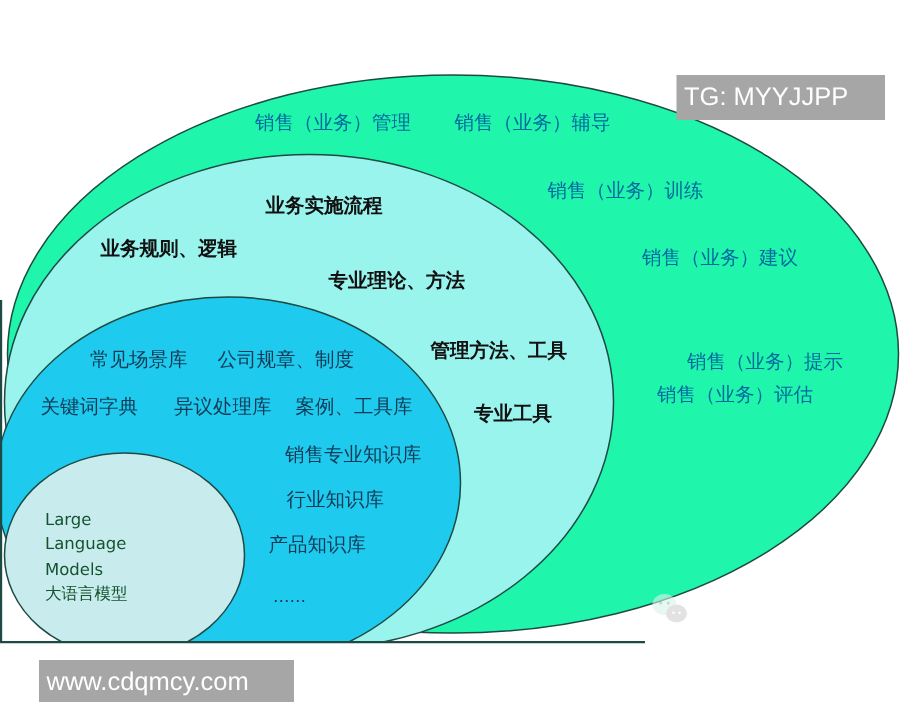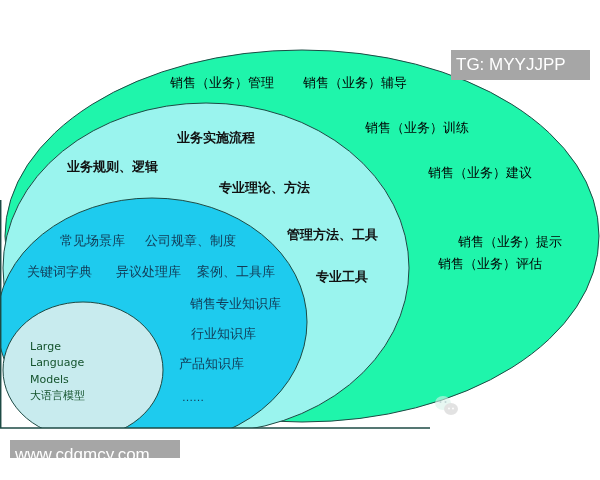--- a/index.html
+++ b/index.html
@@ -1,26 +1,26 @@
 <!DOCTYPE html>
 <html><head>
 <meta charset="utf-8">
 <style>
   html, body { margin:0; padding:0; }
   body { width:600px; height:480px; background:#ffffff; position:relative; overflow:hidden;
          font-family:"DejaVu Sans", "Liberation Sans", sans-serif; }
   #diagram { position:absolute; left:0; top:0; width:600px; height:480px; }
   .lbl { position:absolute; white-space:nowrap; font-size:13px; line-height:16px; }
-  .outer-lbl { color:#000000; }
+  .outer-lbl { color:#0369a1; }
   .mid-lbl { color:#111; font-weight:bold; }
   .blue-lbl { color:#123a55; }
   .inner-lbl { color:#14532d; font-weight:normal; font-size:11px; line-height:16px; }
   .badge { position:absolute; background:#a6a6a6; color:#ffffff; font-family:"Liberation Sans", sans-serif; }
   #tg-badge { left:451px; top:10px; width:139px; height:30px; font-size:17px; line-height:30px; padding-left:5px; box-sizing:border-box;margin-top:40px; }
-  #www-badge { left:10px; top:440px; width:170px; height:18px; font-size:17px; line-height:30px; padding-left:5px; box-sizing:border-box; }
+  #www-badge { left:26px; top:440px; width:170px; height:28px; font-size:17px; line-height:30px; padding-left:5px; box-sizing:border-box; }
   #wechat { position:absolute; left:434px; top:395px; width:26px; height:22px; opacity:0.6; }
 </style>
 </head>
 <body>
 
 <svg id="diagram" viewBox="0 0 600 480" xmlns="http://www.w3.org/2000/svg">
   <defs>
     <clipPath id="clipArea">
       <rect x="0" y="0" width="600" height="428"></rect>
     </clipPath>

